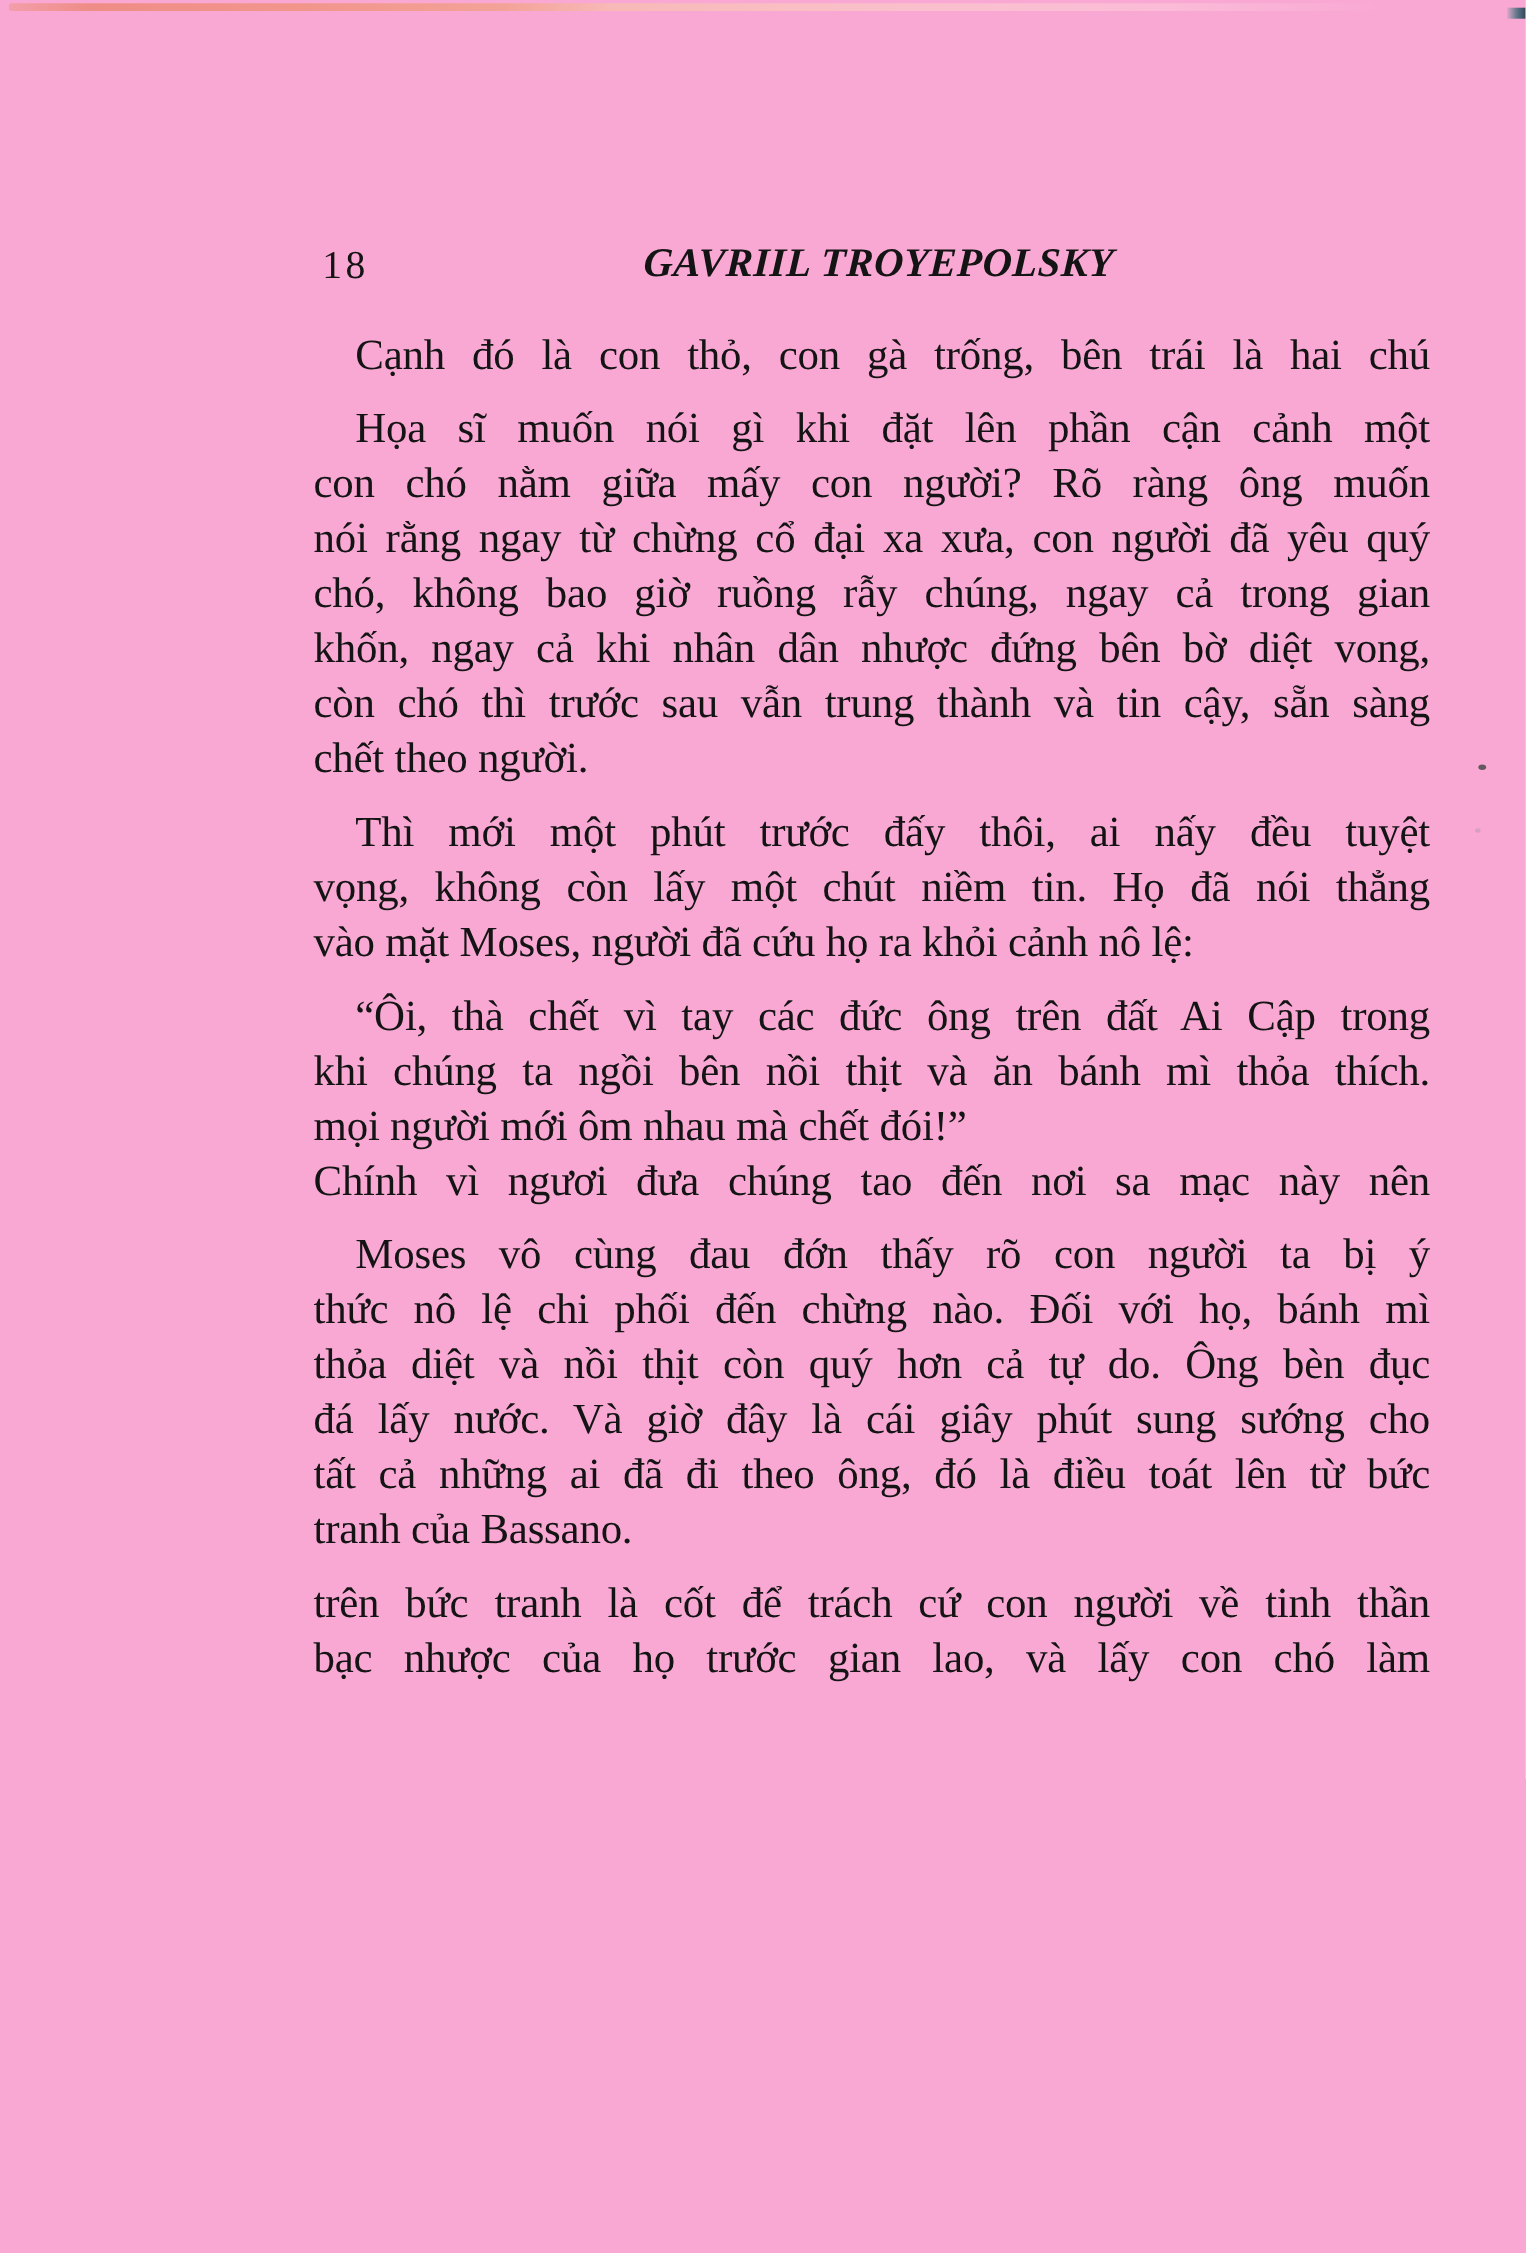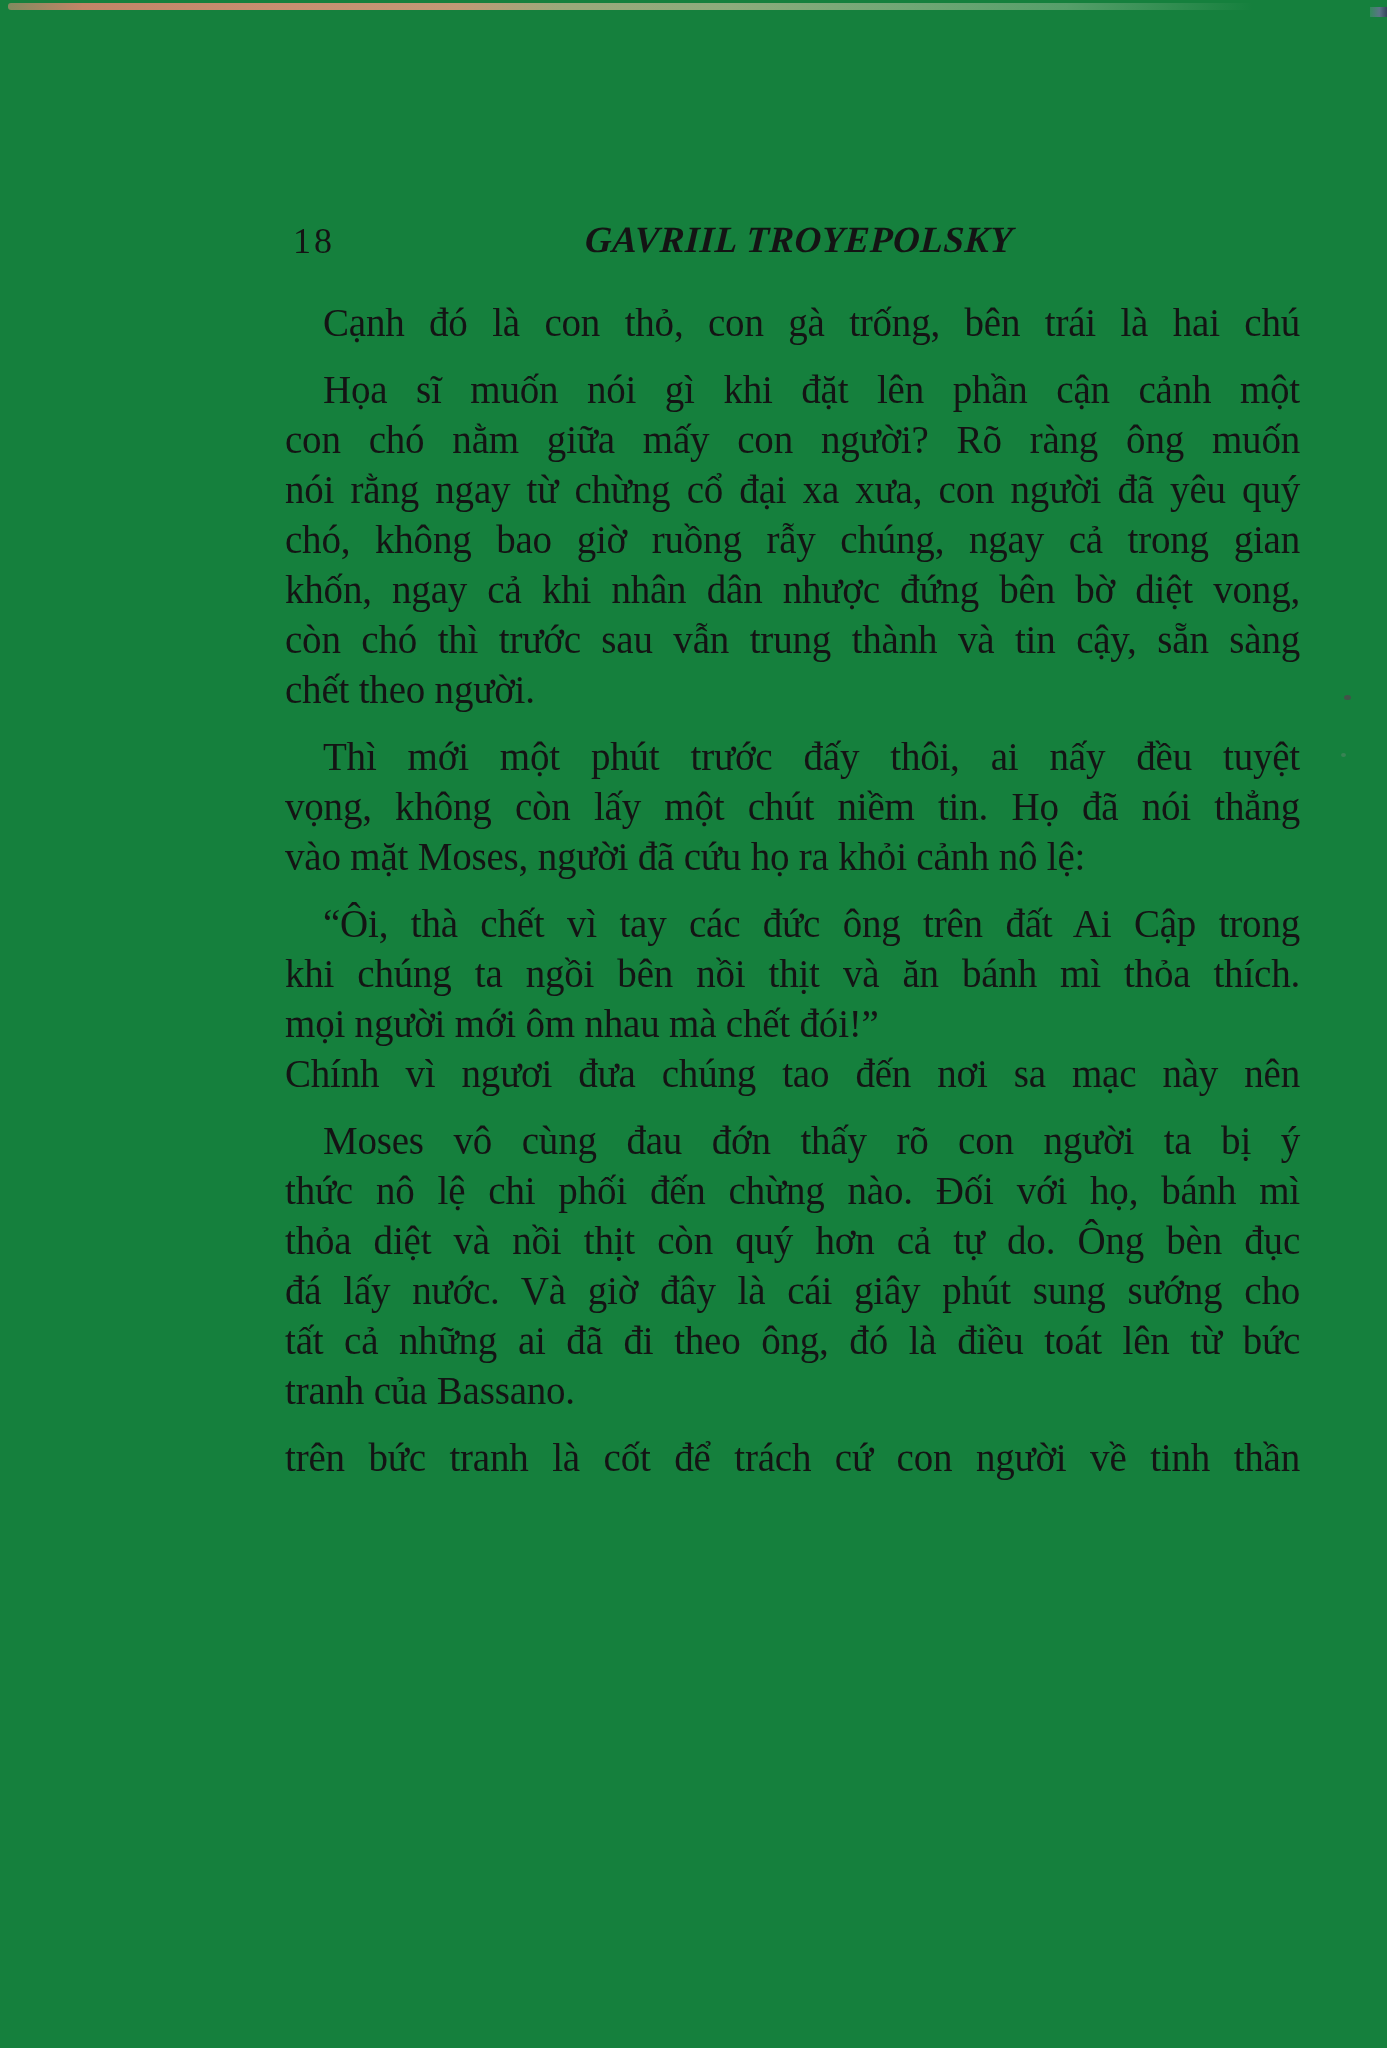--- a/index.html
+++ b/index.html
@@ -1,21 +1,21 @@
 <!DOCTYPE html>
 <html><head>
 <meta charset="utf-8">
 <style>
   html, body { margin: 0; padding: 0; background: #e8e8e8; }
   .page {
     position: relative;
     width: 1387px;
     height: 2048px;
     margin: 0 auto;
-    background: #15803d;
+    background: #f9a8d4;
     overflow: hidden;
     font-family: "Liberation Serif", "DejaVu Serif", serif;
     color: #141414;
   }
   
   .scan-bar {
     position: absolute;
     left: 8px;
     top: 3px;
     width: 1245px;
@@ -143,15 +143,16 @@
       <div class="para">
         <div class="line first">Moses vô cùng đau đớn thấy rõ con người ta bị ý</div>
         <div class="line">thức nô lệ chi phối đến chừng nào. Đối với họ, bánh mì</div>
         <div class="line">thỏa diệt và nồi thịt còn quý hơn cả tự do. Ông bèn đục</div>
         <div class="line">đá lấy nước. Và giờ đây là cái giây phút sung sướng cho</div>
         <div class="line">tất cả những ai đã đi theo ông, đó là điều toát lên từ bức</div>
         <div class="line last-left">tranh của Bassano.</div>
       </div>
       <div class="para">
         <div class="line">trên bức tranh là cốt để trách cứ con người về tinh thần</div>
+        <div class="line">bạc nhược của họ trước gian lao, và lấy con chó làm</div>
       </div>
     </div>
 </div>
 
 </body></html>

